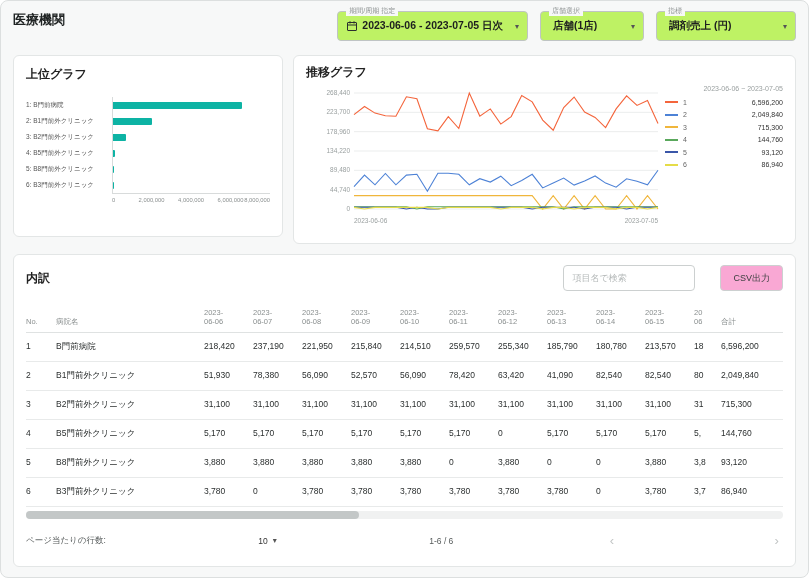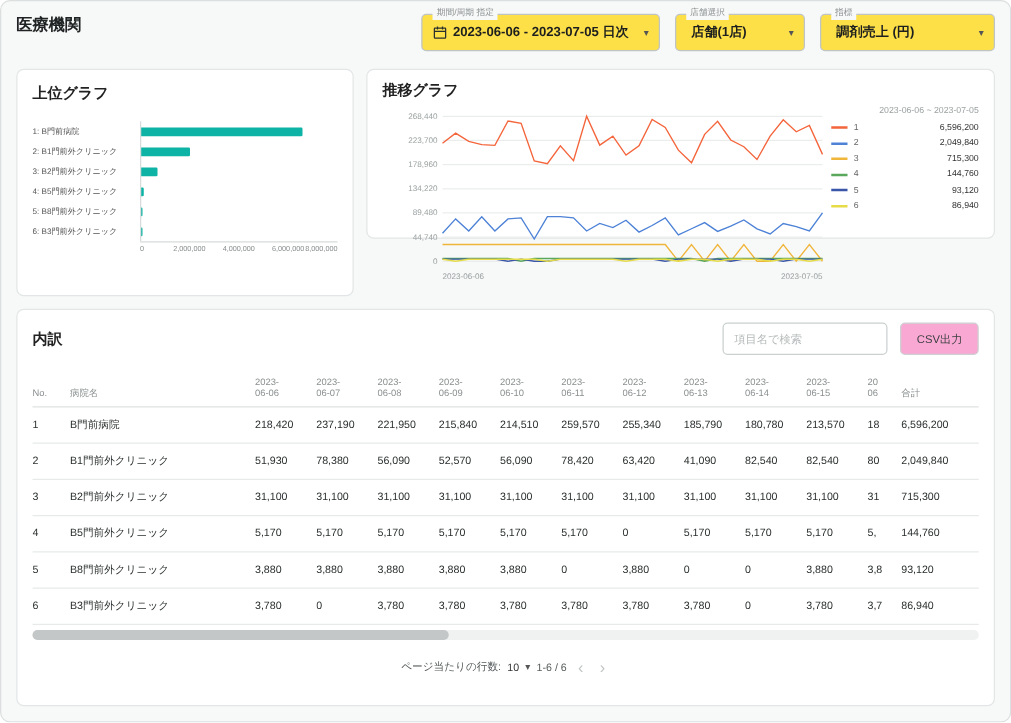--- a/index.html
+++ b/index.html
@@ -12,38 +12,38 @@
   .app {
     width:809px; height:578px; padding:10px 12px;
     background:#f7f8f8; border:1px solid #dcdfdf; border-radius:8px;
     display:flex; flex-direction:column;
   }
   
   .topbar { display:flex; align-items:flex-start; justify-content:space-between; height:36px; flex:0 0 auto; }
   .page-title { font-size:13px; font-weight:bold; color:#1f2323; }
   .filters { display:flex; gap:12px; }
   .select {
-    position:relative; height:30px; background:#fde047;
+    position:relative; height:30px; background:#bef264;
     border:1px solid #bfc4c4; border-radius:4px;
     display:flex; align-items:center; padding:0 8px; cursor:pointer;
   }
   .select-label {
     position:absolute; top:-6px; left:8px; font-size:7px; color:#8d9292;
     background:#f7f8f8; padding:0 3px; white-space:nowrap; line-height:1.4;
   }
   .select-value { font-size:10.5px; font-weight:600; color:#1d1f1f; white-space:nowrap; margin:0 4px; }
   .caret { font-size:8px; color:#555; margin-left:auto; padding-left:8px; }
   .select.store  { width:104px; }
   .select.metric { width:140px; }
   .cal { display:flex; align-items:center; }
   
   .charts-row { display:flex; gap:10px; margin-top:8px; flex:0 0 auto; }
   .panel { background:#fff; border:1px solid #e3e6e6; border-radius:6px; }
   .top-panel { width:274px; height:182px; padding:10px 12px; }
-  .trend-panel { flex:1; height:136px; padding:8px 12px; }
+  .trend-panel { flex:1; height:189px; padding:8px 12px; }
   .panel-title { font-size:12px; font-weight:600; color:#222; }
   
   .bar-chart { margin-top:14px; }
   .bars-area { position:relative; }
   .bar-row { display:flex; align-items:center; height:16px; }
   .bar-label { width:86px; font-size:6.5px; color:#555; white-space:nowrap; overflow:hidden; flex:0 0 auto; }
   .bar-track { flex:1; height:7px; position:relative; }
   .bar { height:7px; border-radius:0 1px 1px 0; }
   .y-axis-line { position:absolute; left:86px; top:0; bottom:0; width:1px; background:#d8dbdb; }
   .bar-axis { position:relative; height:14px; margin-left:86px; border-top:1px solid #d8dbdb; font-size:5.8px; color:#8a8f8f; }
@@ -52,21 +52,21 @@
   .trend-body { display:flex; gap:3px; margin-top:2px; }
   .legend-col { width:118px; font-size:7px; padding-top:2px; }
   .date-range { font-size:7px; color:#9aa0a0; text-align:right; margin-bottom:4px; white-space:nowrap; }
   .legend-row { display:flex; align-items:center; height:12.5px; gap:5px; cursor:pointer; }
   .legend-dash { width:13px; height:2px; flex:0 0 auto; }
   .legend-name { color:#666; width:8px; }
   .legend-val { margin-left:auto; color:#333; }
   
   .breakdown-panel { margin-top:10px; height:318px; padding:10px 12px; display:flex; flex-direction:column; }
   .breakdown-head { display:flex; align-items:center; justify-content:space-between; flex:0 0 auto; }
-  .head-actions { display:flex; gap:10px; align-items:center; }
+  .head-actions { display:flex; gap:25px; align-items:center; }
   .search-input {
     width:132px; height:26px; border:1px solid #ccd0d0; border-radius:4px;
     font-size:9px; padding:0 8px; color:#333; background:#fff; outline:none;
     font-family:inherit;
   }
   .search-input::placeholder { color:#b5b9b9; }
   .csv-btn {
     height:26px; border:1px solid #ccd0d0; border-radius:4px; background:#f9a8d4;
     font-size:9px; padding:0 12px; color:#3c4040; cursor:pointer; font-family:inherit;
   }
@@ -75,21 +75,21 @@
   .tr.head { height:34px; color:#8a8f8f; font-size:7.5px; align-items:flex-end; padding-bottom:5px; border-bottom:1px solid #dfe2e2; }
   .td { padding-right:6px; overflow:hidden; white-space:nowrap; line-height:1.3; }
   .c-no { width:30px; }
   .c-name { width:148px; }
   .c-val { width:49px; }
   .c-cut { width:24px; }
   .c-total { width:62px; margin-left:auto; padding-right:0; }
   .hscroll { height:8px; background:#f0f1f1; border-radius:4px; margin-top:4px; position:relative; flex:0 0 auto; }
   .hthumb { position:absolute; left:0; top:0; height:8px; width:44%; background:#c3c7c7; border-radius:4px; cursor:pointer; }
   .tfoot {
-    display:flex; justify-content:center; align-items:center; gap:5px;
+    display:flex; justify-content:space-between; align-items:center; gap:5px;
     margin-top:14px; font-size:8.5px; color:#565b5b; flex:0 0 auto;
   }
   .rows-select { display:flex; gap:5px; align-items:center; cursor:pointer; color:#333; }
   .rows-select .caret { margin:0; padding:0; }
   .pager { color:#c2c5c5; font-size:13px; cursor:default; padding:0 4px; }
 </style>
 </head>
 <body>
 
 <div class="app">

